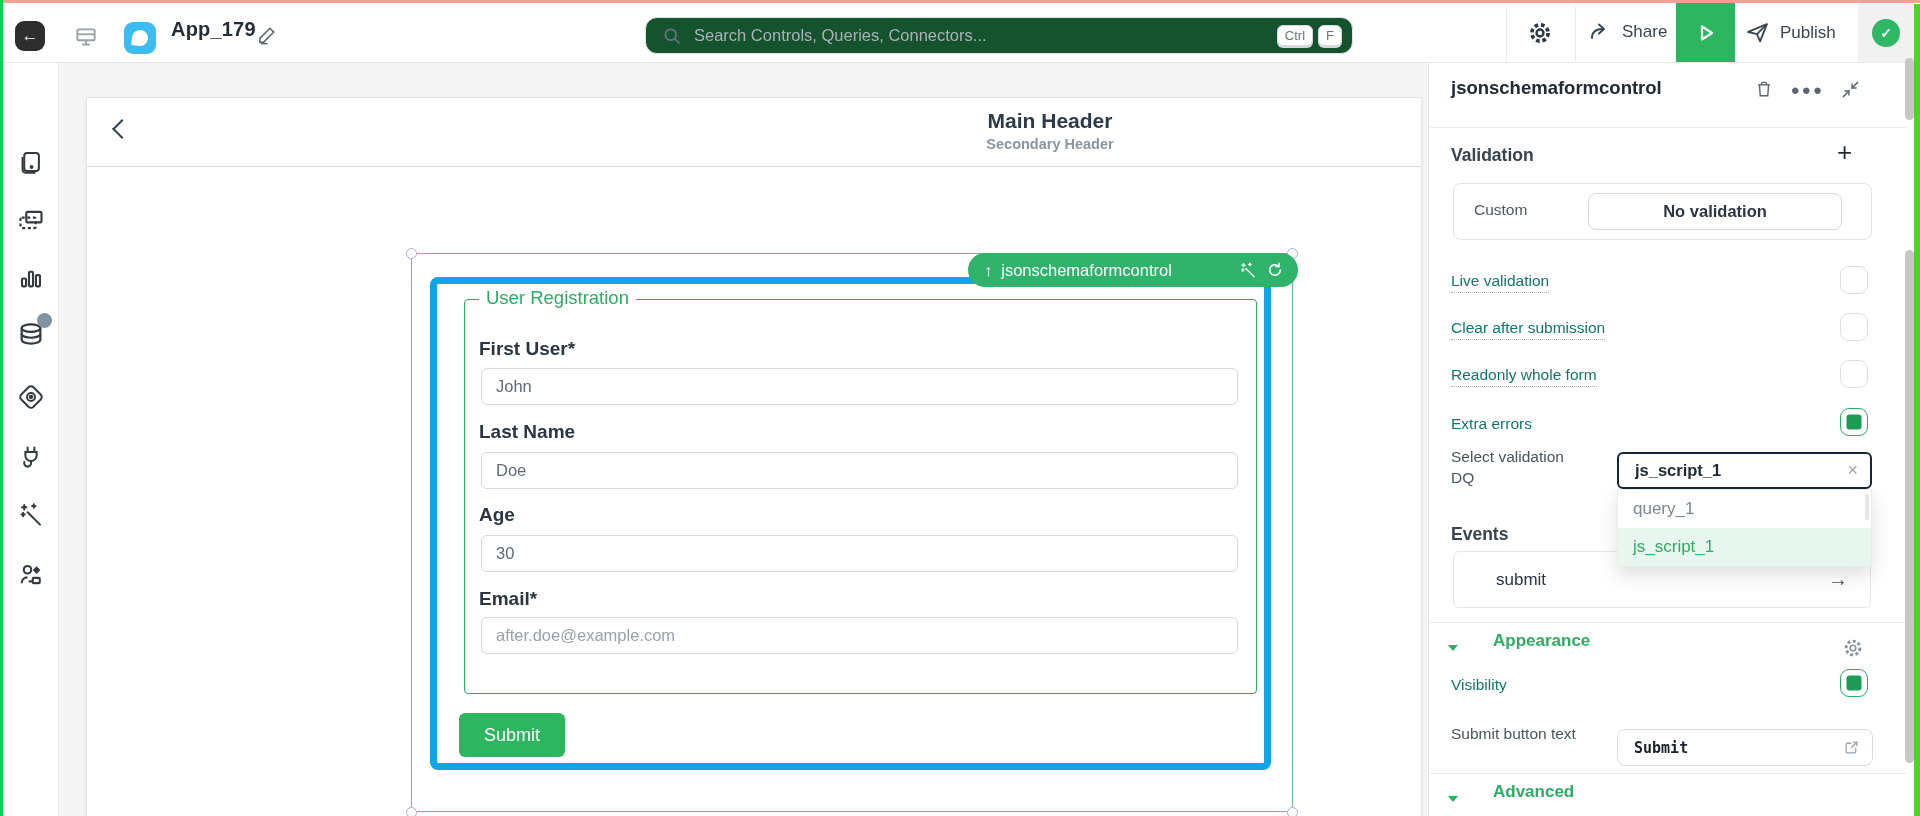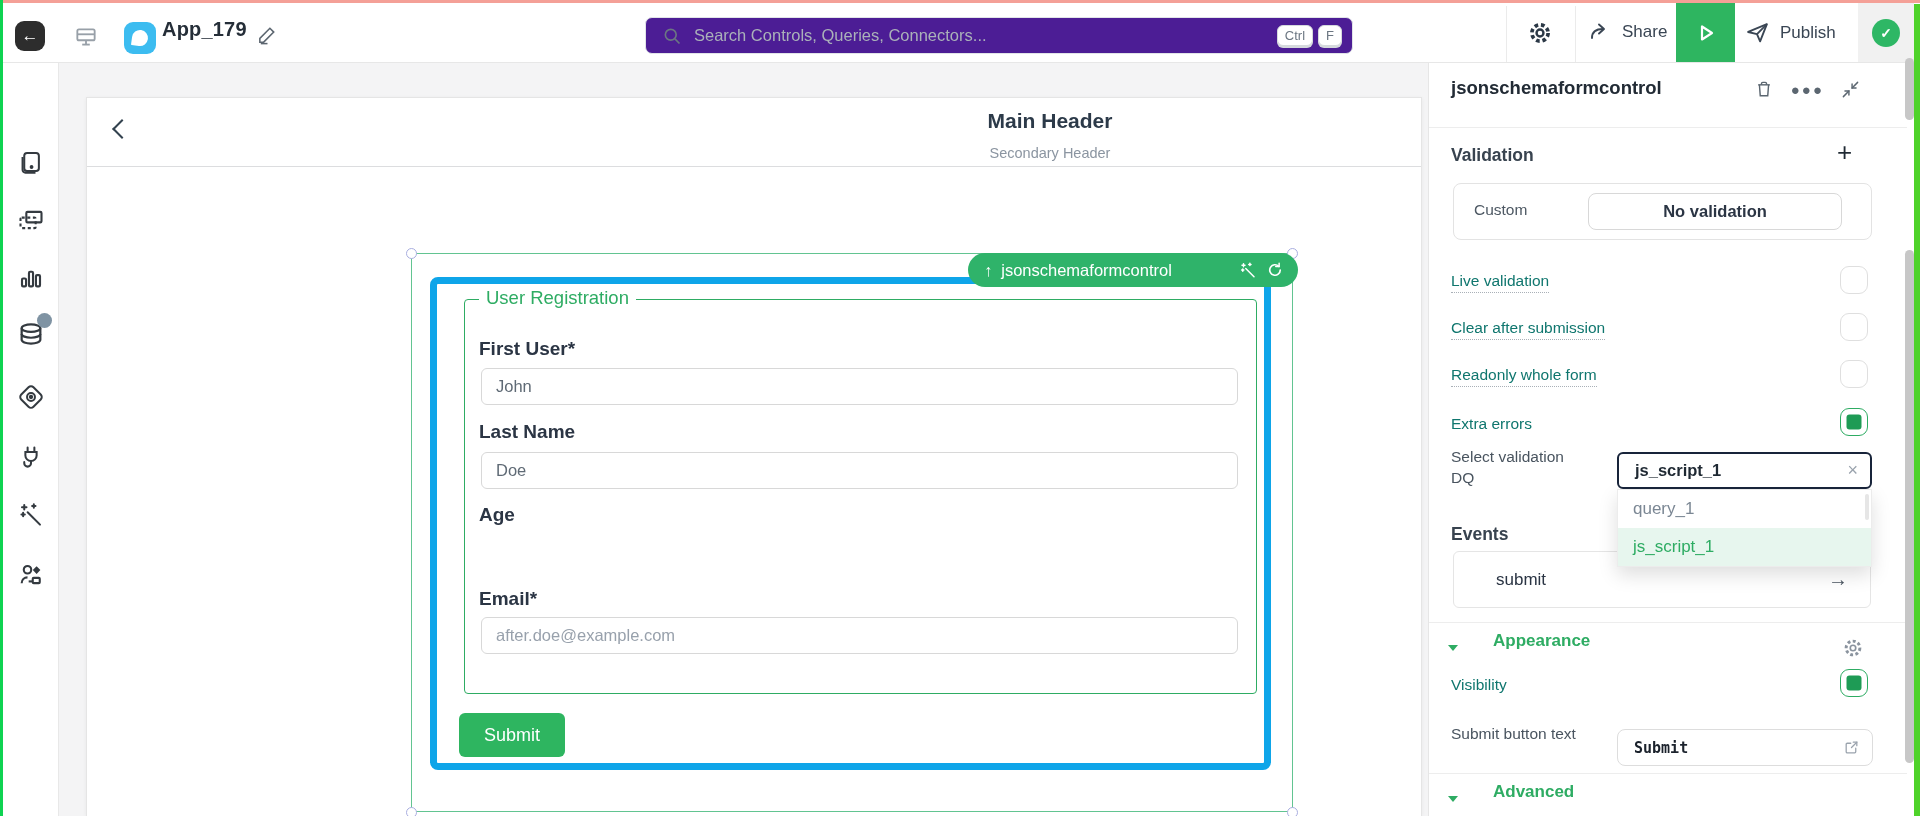--- a/index.html
+++ b/index.html
@@ -11,24 +11,24 @@
   .top-line  { position:absolute; left:0; top:0; width:1920px; height:3px; background:#f4a097; z-index:60; }
   .left-line { position:absolute; left:0; top:0; width:3px; height:816px; background:#0ed351; z-index:60; }
   .right-line{ position:absolute; left:1914px; top:4px; width:6px; height:812px; background:#4fd32a; z-index:60; }
 
   
   .topbar { position:absolute; left:0; top:3px; width:1920px; height:60px; background:#fff; border-bottom:1px solid #e7e7e7; z-index:40; }
   .back-btn { position:absolute; left:15px; top:18px; width:30px; height:30px; background:#2d2d2d; border-radius:9px; color:#fff; display:flex; align-items:center; justify-content:center; font-size:17px; }
   .monitor-icon { position:absolute; left:73px; top:21px; color:#98a0a8; }
   .logo { position:absolute; left:124px; top:19px; width:32px; height:32px; background:#3cbcf0; border-radius:9px; display:flex; align-items:center; justify-content:center; }
   .logo-blob { width:16px; height:16px; background:#fff; border-radius:70% 70% 70% 6%; transform:rotate(8deg); }
-  .app-name { position:absolute; left:162px; top:15px; font-size:20px; font-weight:700; color:#252e38; letter-spacing:.2px; }
+  .app-name { position:absolute; left:171px; top:15px; font-size:20px; font-weight:700; color:#252e38; letter-spacing:.2px; }
   .pencil-icon { position:absolute; left:256px; top:20px; color:#5c6670; }
 
-  .search-box { position:absolute; left:645px; top:14px; width:708px; height:37px; border:1px solid #e1e4e8; border-radius:7px; background:#4c1d95; display:flex; align-items:center; padding:0 10px 0 16px; }
+  .search-box { position:absolute; left:645px; top:14px; width:708px; height:37px; border:1px solid #e1e4e8; border-radius:12px; background:#14532d; display:flex; align-items:center; padding:0 10px 0 16px; }
   .search-box .ph { flex:1; font-size:16.5px; color:#aab1b9; margin-left:12px; white-space:nowrap; overflow:hidden; }
   .key { border:1px solid #d5d9dd; border-radius:6px; background:#fff; color:#6b7682; font-size:13px; padding:2px 7px; box-shadow:0 2px 0 #d5d9dd; margin-left:5px; }
 
   .tb-divider { position:absolute; top:3px; width:1px; height:56px; background:#ebebeb; }
   .gear-btn { position:absolute; left:1527px; top:17px; color:#2b3846; }
   .share-group { position:absolute; left:1589px; top:17px; display:flex; align-items:center; gap:9px; color:#3a4654; font-size:17px; }
   .play-btn { position:absolute; left:1676px; top:0px; width:59px; height:59px; background:#2eb560; display:flex; align-items:center; justify-content:center; }
   .publish-group { position:absolute; left:1745px; top:17px; display:flex; align-items:center; gap:10px; color:#3a4654; font-size:17px; }
   .corner-zone { position:absolute; left:1858px; top:0; width:56px; height:59px; background:#f1f1f1; display:flex; align-items:center; justify-content:center; }
   .check-circle { width:28px; height:28px; border-radius:50%; background:#2eb765; color:#fff; display:flex; align-items:center; justify-content:center; font-size:14px; font-weight:700; }
@@ -38,21 +38,21 @@
   .side-icon { position:absolute; left:50%; transform:translateX(-50%); color:#343a40; }
   .db-badge { position:absolute; right:-7px; top:-7px; width:15px; height:15px; border-radius:50%; background:#7f93a3; }
 
   
   .canvas { position:absolute; left:59px; top:63px; width:1369px; height:753px; background:#f4f4f5; overflow:hidden; }
   .page { position:absolute; left:27px; top:34px; width:1336px; height:719px; background:#fff; border:1px solid #e5e5e5; border-bottom:none; box-shadow:0 1px 4px rgba(0,0,0,.05); }
   .page-header { position:absolute; left:0; top:0; width:100%; height:69px; border-bottom:1px solid #dcdddf; background:#fff; }
   .chev-left { position:absolute; left:28px; top:24px; width:14px; height:14px; border-left:2px solid #33424f; border-bottom:2px solid #33424f; transform:rotate(45deg); }
   .ph-titles { position:absolute; left:963px; top:11px; transform:translateX(-50%); text-align:center; }
   .main-header { font-size:21px; font-weight:700; color:#2c3a49; }
-  .secondary-header { font-size:14.5px; color:#8b95a1; margin-top:12px; }
+  .secondary-header { font-size:14.5px; color:#8b95a1; margin-top:3px;font-weight:bold; }
 
   
   .sel-rect { position:absolute; left:324px; top:155px; width:882px; height:559px; border:1.5px solid #62c491; z-index:5; }
   .handle { position:absolute; width:11px; height:11px; border-radius:50%; background:#fff; border:1.5px solid #a9aee0; z-index:6; }
   .widget-badge { position:absolute; left:881px; top:155px; width:330px; height:34px; background:#2fb36a; border-radius:17px; color:#fff; display:flex; align-items:center; gap:9px; padding:0 14px 0 16px; z-index:7; font-size:16.5px; }
   .widget-badge .grow { flex:1; }
 
   .form-card { position:absolute; left:343px; top:179px; width:841px; height:493px; background:#fff; border:7px solid #0ea5e9; border-radius:8px; z-index:4; }
   .fieldset { position:absolute; left:27px; top:15px; width:793px; height:395px; border:1px solid #2eac63; border-radius:4px; }
   .legend { position:absolute; left:14px; top:-13px; background:#fff; padding:0 7px; color:#2eac63; font-size:18.5px; }
@@ -293,20 +293,21 @@
           <span class="legend">User Registration</span>
         </div>
 
         <div class="f-label" style="top:54px">First User*</div>
         <div class="f-input" style="top:84px">John</div>
 
         <div class="f-label" style="top:137px">Last Name</div>
         <div class="f-input" style="top:168px">Doe</div>
 
         <div class="f-label" style="top:220px">Age</div>
+        <div class="f-input" style="top:251px">30</div>
 
         <div class="f-label" style="top:304px">Email*</div>
         <div class="f-input muted" style="top:333px">after.doe@example.com</div>
 
         <div class="submit-btn">Submit</div>
       </div>
 
     </div>
   </div>
 

